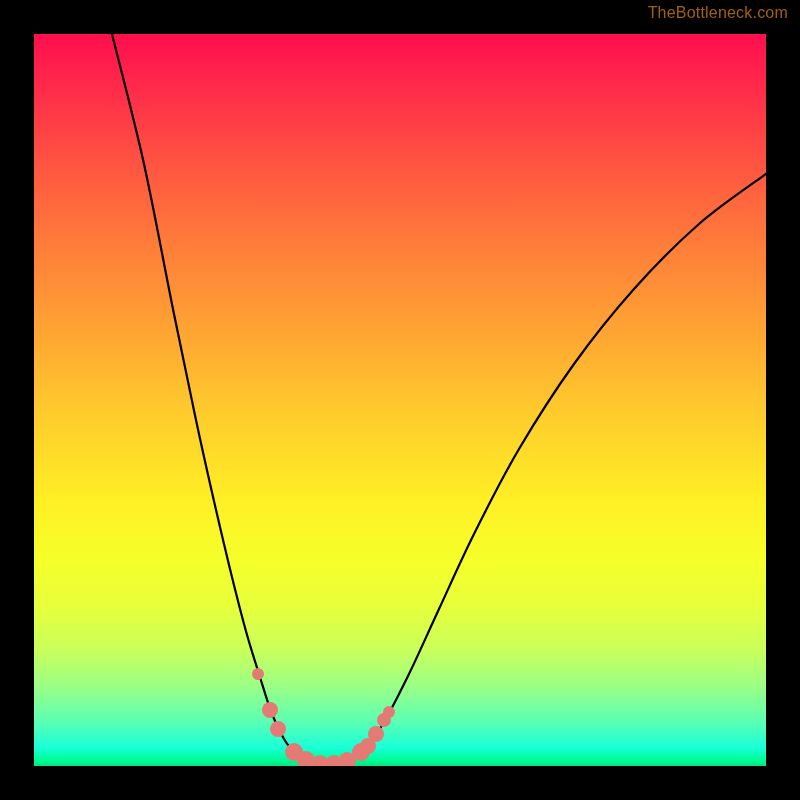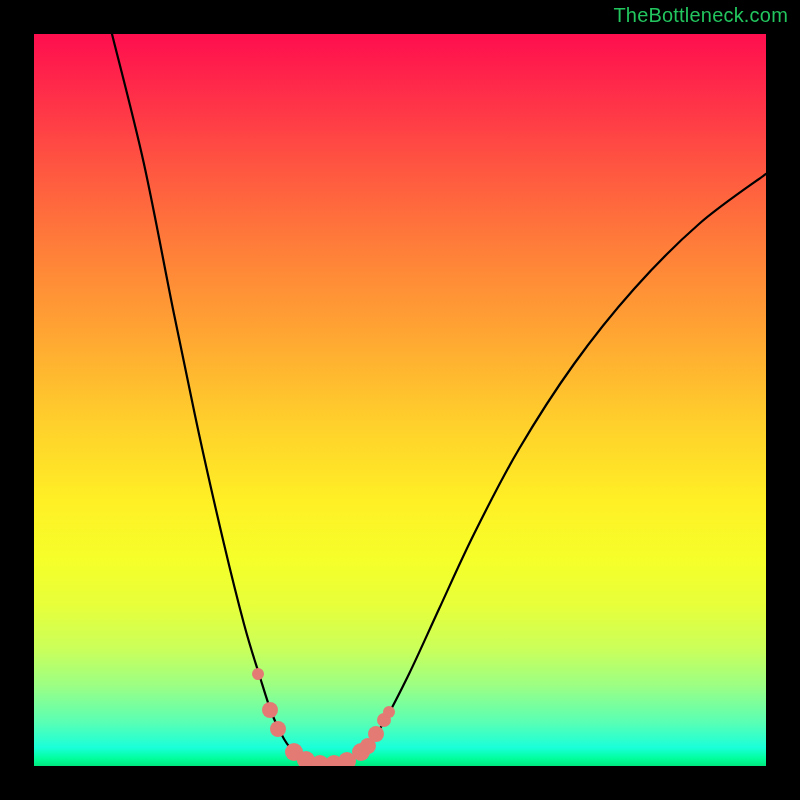--- a/index.html
+++ b/index.html
@@ -9,22 +9,22 @@
     height: 800px;
     background: #000;
     position: relative;
     overflow: hidden;
     font-family: Arial, sans-serif;
   }
   .watermark {
     position: absolute;
     top: 4px;
     right: 12px;
-    color: #22c55e;
-    font-size: 20px;
+    color: #a16207;
+    font-size: 16px;
     font-weight: 500;
     z-index: 10;
     letter-spacing: 0.2px;
   }
   .plot-area {
     position: absolute;
     left: 34px;
     top: 34px;
     width: 732px;
     height: 732px;

